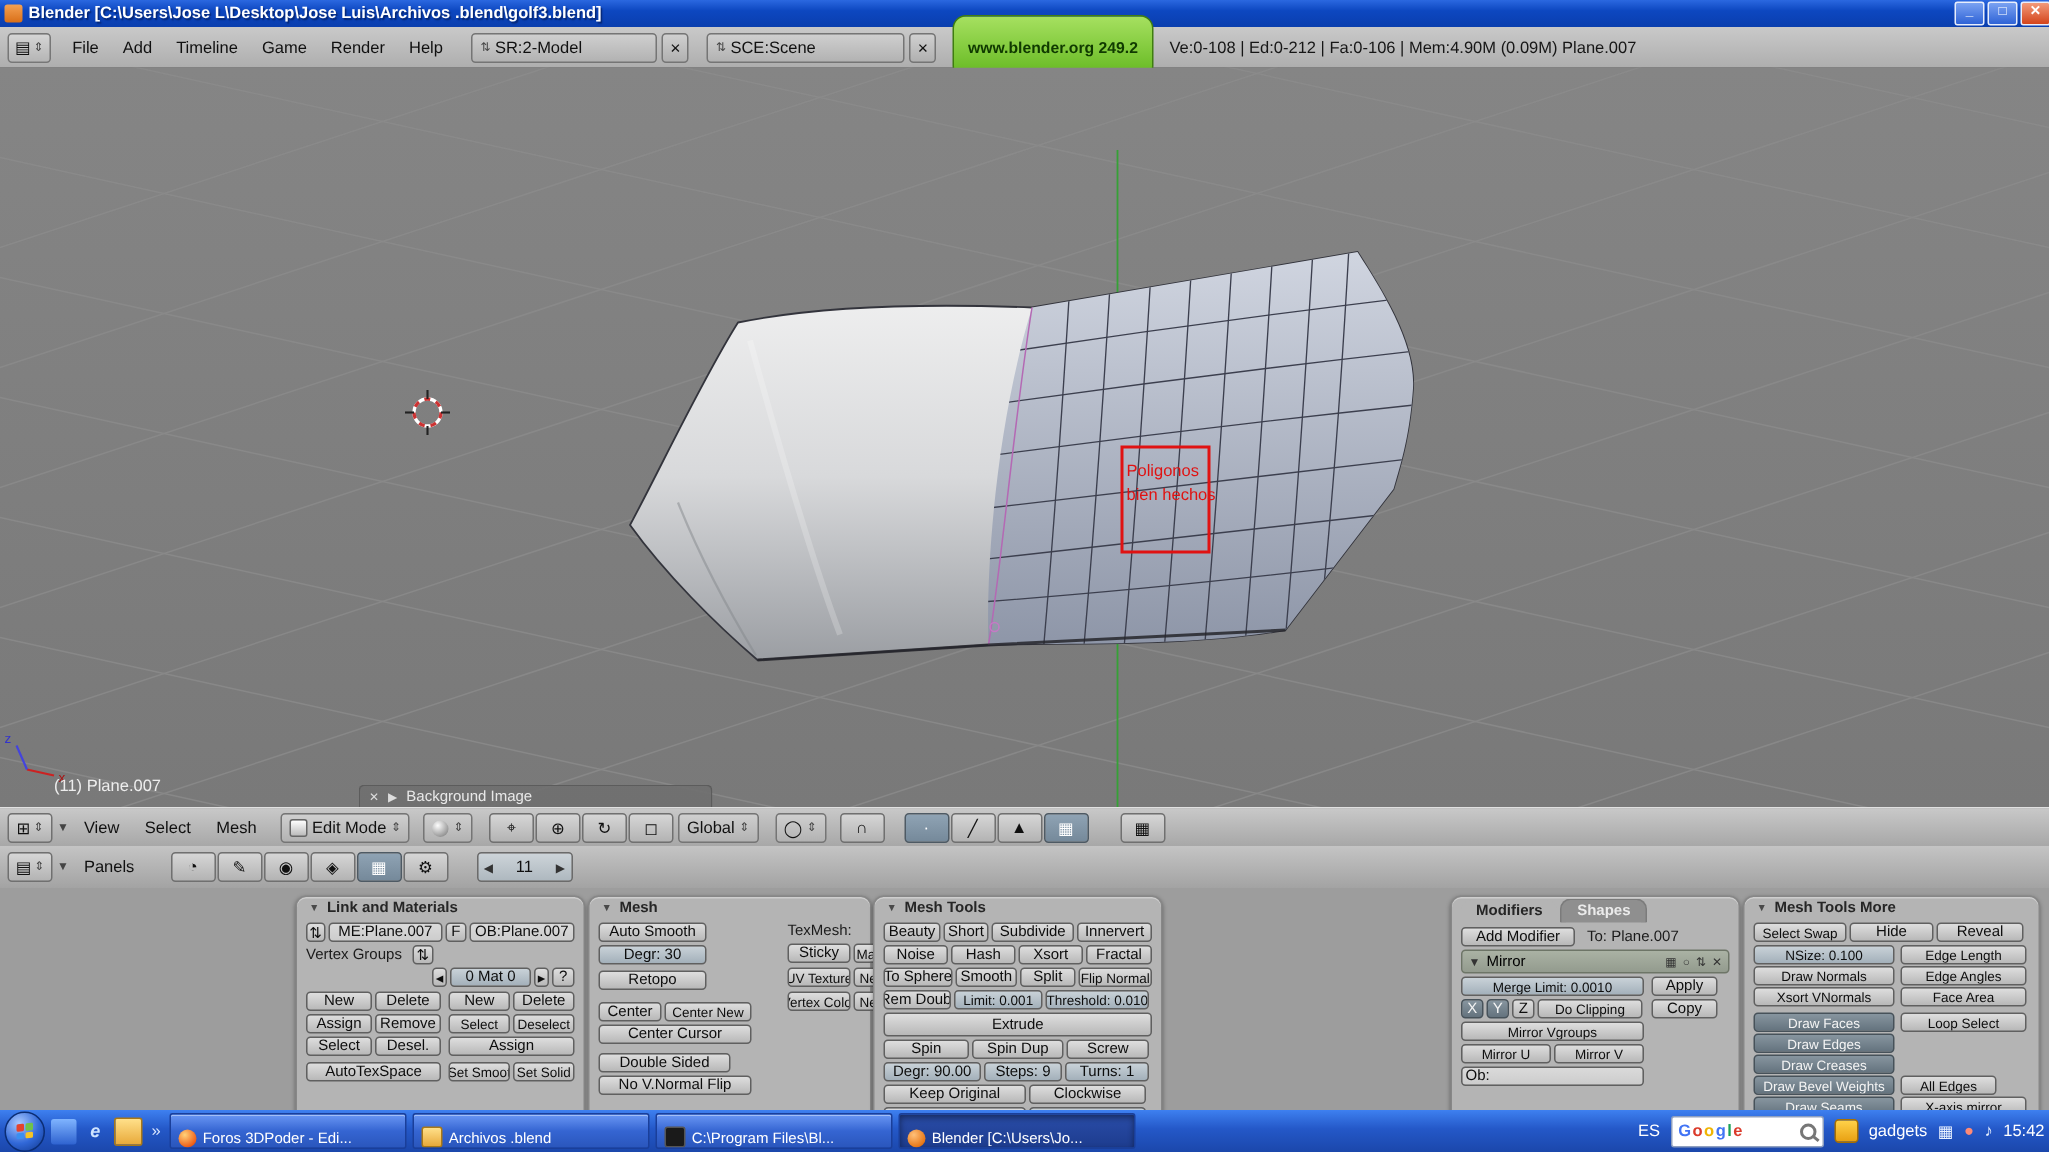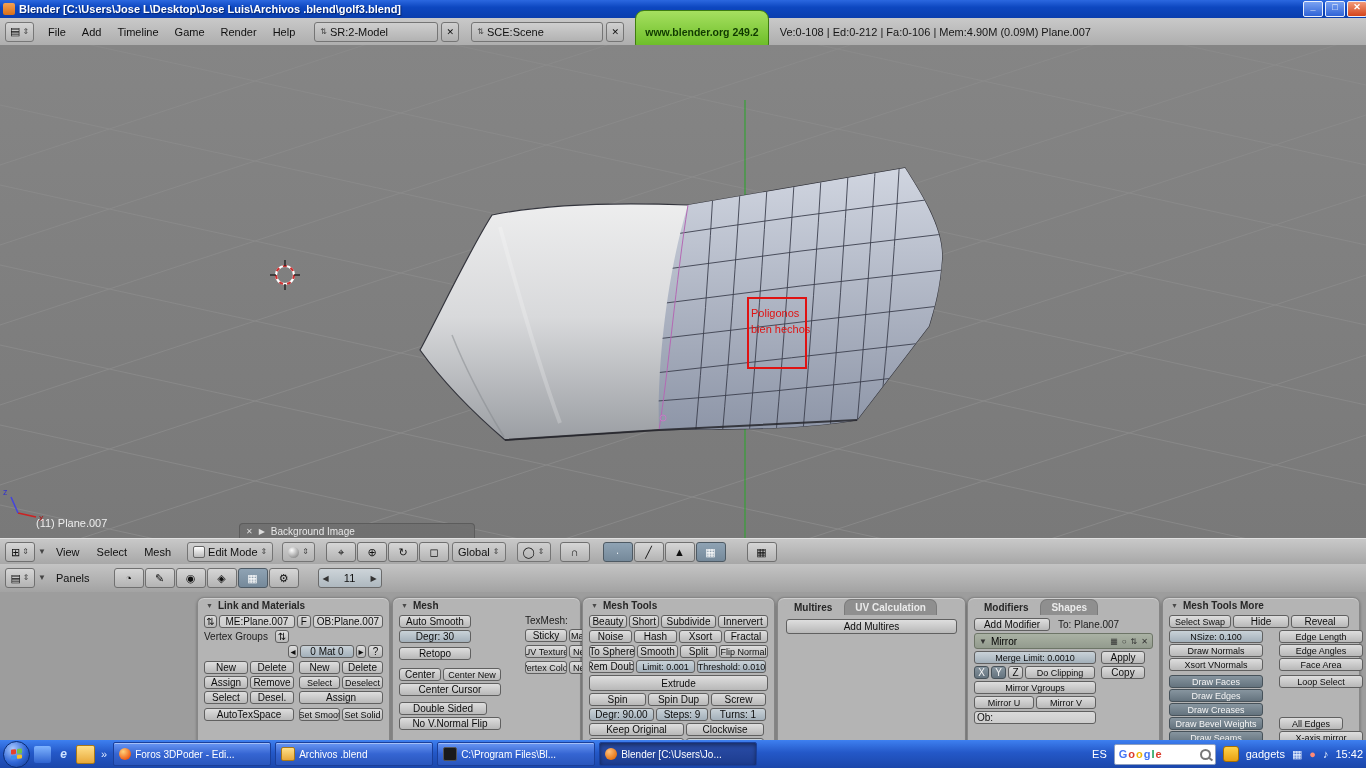--- a/index.html
+++ b/index.html
@@ -54,21 +54,21 @@
 .lbl{font-size:10px;color:#1b1b1b;white-space:nowrap}
 .modstrip{display:flex;align-items:center;gap:4px;height:14px;background:linear-gradient(#aab2a4,#939b8e);border:1px solid #6d7567;border-radius:3px;padding:0 4px;font-size:10px;flex:1}
 .msico{font-size:8px;color:#333}
 
 .taskbar{position:absolute;left:0;top:740px;width:1366px;height:28px;background:linear-gradient(#3e80f0,#2458c8 45%,#1b47ab);display:flex;align-items:center;gap:4px;padding:0 3px;color:#fff}
 .orb{width:25px;height:25px;border-radius:50%;background:radial-gradient(circle at 35% 28%,#a8c8ff,#3168d8 55%,#10368c);border:1px solid #0b2d74;display:flex;align-items:center;justify-content:center;flex:0 0 auto}
 .flag{width:11px;height:10px;display:grid;grid-template-columns:1fr 1fr;grid-template-rows:1fr 1fr;gap:1px;transform:skewY(-6deg)}
 .flag i{border-radius:1px}
 .ql{width:17px;height:17px;border-radius:2px;display:flex;align-items:center;justify-content:center;font-size:12px;flex:0 0 auto}
 .more{font-size:11px;color:#dce8ff;padding:0 2px}
-.task{width:146px;height:22px;border-radius:2px;background:linear-gradient(#6a97f4,#3565d2 50%,#2a56bc);border:1px solid #1a3f9a;box-shadow:inset 0 1px 0 rgba(255,255,255,.4);display:flex;align-items:center;gap:4px;padding:0 5px;font-size:10px;overflow:hidden;white-space:nowrap;flex:0 0 auto}
+.task{width:146px;height:22px;border-radius:2px;background:linear-gradient(#6a97f4,#3565d2 50%,#2a56bc);border:1px solid #1a3f9a;box-shadow:inset 0 1px 0 rgba(255,255,255,.4);display:flex;align-items:flex-end;gap:4px;padding:0 5px;font-size:10px;overflow:hidden;white-space:nowrap;flex:0 0 auto}
 .task.active{background:linear-gradient(#2a4da8,#1d3c8e);box-shadow:inset 0 2px 4px rgba(0,0,0,.45)}
 .ticon{width:12px;height:12px;border-radius:2px;flex:0 0 auto}
 .tray{margin-left:auto;display:flex;align-items:center;gap:7px;padding:0 6px;font-size:11px}
 .gsearch{width:92px;height:19px;background:#fff;border:1px solid #8fa0c0;border-radius:2px;display:flex;align-items:center;gap:1px;padding:0 4px;font-size:11px;font-weight:bold;color:#333}
 .mag{width:7px;height:7px;border:2px solid #777;border-radius:50%;position:relative;margin-left:auto}
 .mag::after{content:"";position:absolute;width:5px;height:2px;background:#777;transform:rotate(40deg);right:-4px;bottom:-2px}
 .g-b{color:#4274f5}.g-r{color:#db3b2b}.g-y{color:#f0b505}.g-g{color:#1ba158}
 .gadico{width:14px;height:14px;border-radius:3px;background:linear-gradient(#ffd24a,#e8a012);border:1px solid #a86f00}
 .trayico{font-size:11px;color:#eaf2ff}
 </style>
@@ -422,29 +422,20 @@
     <div class="r">
       <span class="bb" style="width:95px">Keep Original</span>
       <span class="bb" style="width:78px">Clockwise</span>
     </div>
     <div class="r">
       <span class="bb" style="width:95px">Extrude Dup</span>
       <span class="bb num" style="width:78px">Offset: 1.00</span>
     </div>
   </div>
 
-  <div class="panel" style="left:777px;width:187px">
-    <div class="tabs">
-      <span class="tab">Multires</span>
-      <span class="tab inactive">UV Calculation</span>
-    </div>
-    <div class="r" style="margin:4px 8px 0">
-        <span class="bb grow" style="height:15px">Add Multires</span>
-      </div>
-  </div>
 
   <div class="panel" style="left:967px;width:191px">
     <div class="tabs">
       <span class="tab">Modifiers</span>
       <span class="tab inactive">Shapes</span>
     </div>
     <div class="r" style="margin-top:3px">
       <span class="bb" style="width:76px">Add Modifier</span>
       <span class="lbl" style="margin-left:6px">To: Plane.007</span>
     </div>
@@ -495,21 +486,21 @@
   <div class="panel" style="left:1162px;width:196px">
     <div class="ph">
       <span class="tri">▼</span>
       <span>Mesh Tools More</span>
     </div>
     <div class="r">
       <span class="bb sm" style="width:62px">Select Swap</span>
       <span class="bb" style="width:56px">Hide</span>
       <span class="bb" style="width:58px">Reveal</span>
     </div>
-    <div style="display:flex;gap:16px;margin:2px 6px 0">
+    <div style="display:flex;gap:4px;margin:2px 6px 0">
       <div style="width:94px">
         <div class="r" style="margin:0">
             <span class="bb num sm" style="width:94px">NSize: 0.100</span>
           </div>
         <div class="r" style="margin:1px 0 0">
             <span class="bb sm" style="width:94px">Draw Normals</span>
           </div>
         <div class="r" style="margin:1px 0 0">
             <span class="bb sm" style="width:94px">Xsort VNormals</span>
           </div>

